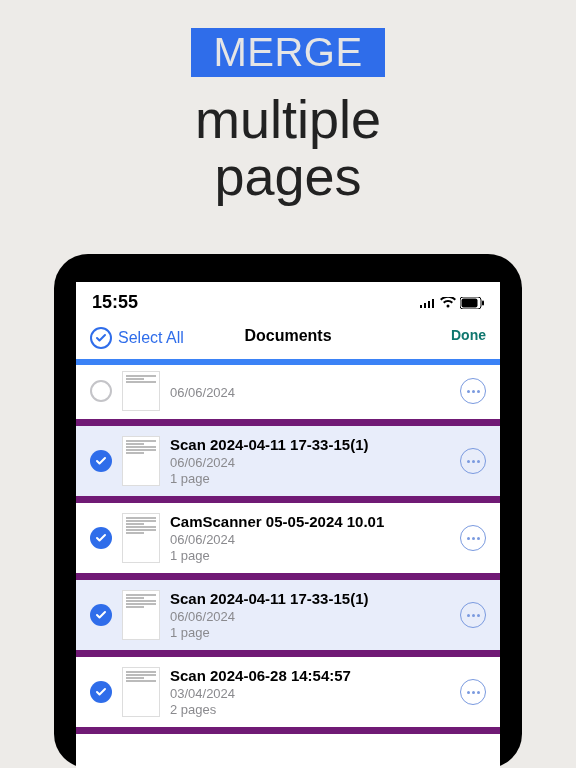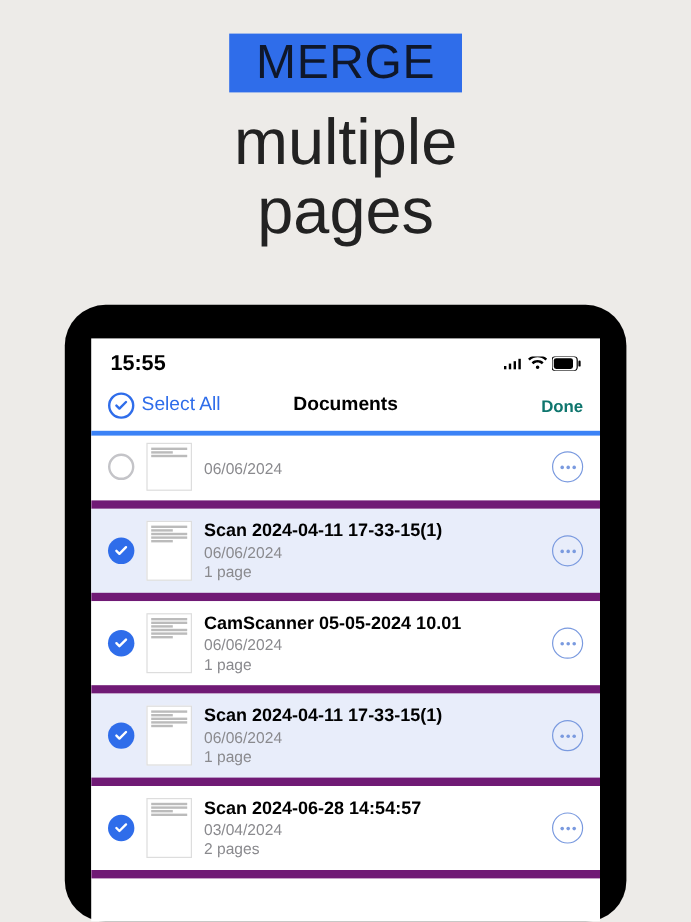--- a/index.html
+++ b/index.html
@@ -11,21 +11,21 @@
   overflow: hidden;
   position: relative;
 }
 .hero {
   text-align: center;
   padding-top: 28px;
 }
 .badge {
   display: inline-block;
   background: #2f6dea;
-  color: #0f172a;
+  color: #e5e5e5;
   font-size: 40px;
   font-weight: 400;
   padding: 2px 22px;
   letter-spacing: 0.5px;
 }
 .headline {
   font-size: 54px;
   color: #222;
   font-weight: 300;
   line-height: 1.05;
@@ -53,23 +53,22 @@
   justify-content: space-between;
   align-items: center;
   padding: 10px 16px 6px 16px;
   font-size: 18px;
   font-weight: 600;
   color: #000;
 }
 .status-icons { display:flex; align-items:center; gap:4px; }
 .toolbar {
   display: flex;
-  align-items: center;
   padding: 8px 14px 10px 14px;
-  border-bottom: 4px solid #3b82f6;
+  border-bottom: 6px solid #3b82f6;
   position: relative;
 }
 .select-all {
   display: flex;
   align-items: center;
   gap: 6px;
   color: #2f6dea;
   font-size: 16px;
 }
 .select-all .circ {

